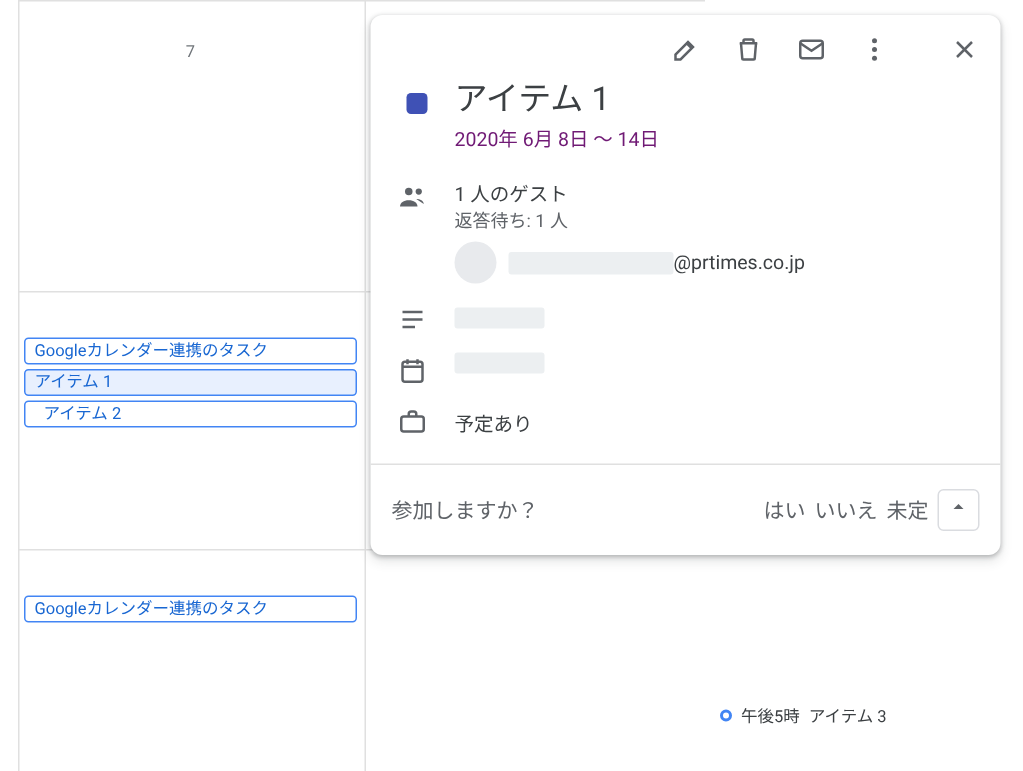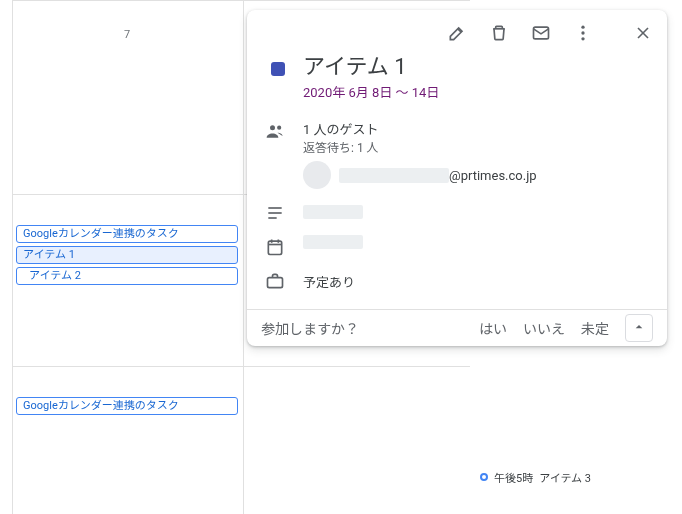--- a/index.html
+++ b/index.html
@@ -47,21 +47,21 @@
   .avatar { width:28px; height:28px; border-radius:50%; background:#e8eaed; flex:none; margin-right:8px; }
   .guest-row { display:flex; align-items:center; margin-top:4px; margin-left:40px; }
   .guest-email { font-size:13px; }
   .redact { display:inline-block; background:#eceff1; color:transparent; border-radius:2px; }
   .redact.block { display:block; height:14px; }
 
   .desc-box { border:2px solid #d93025; padding:6px 8px; line-height:1.5; }
   .url-line { margin-top:6px; display:flex; align-items:center; gap:4px; }
   .url-redact { flex:1; height:16px; background:#eceff1; }
 
-  .footer { border-top:1px solid #e0e0e0; padding:4px 14px; display:flex; align-items:center; gap:16px; font-size:14px; color:#5f6368; }
+  .footer { border-top:1px solid #e0e0e0; padding:16px 14px; display:flex; align-items:center; gap:6px; font-size:14px; color:#5f6368; }
   .footer .spacer { flex:1; }
   .rsvp { cursor:pointer; }
   .chev { width:28px; height:28px; border:1px solid #dadce0; border-radius:4px; display:flex; align-items:center; justify-content:center; background:#fff; cursor:pointer; }
   .chev svg { width:16px; height:16px; fill:#5f6368; }
 </style>
 </head>
 <body>
 <div class="stage">
 
   <div class="calendar">

